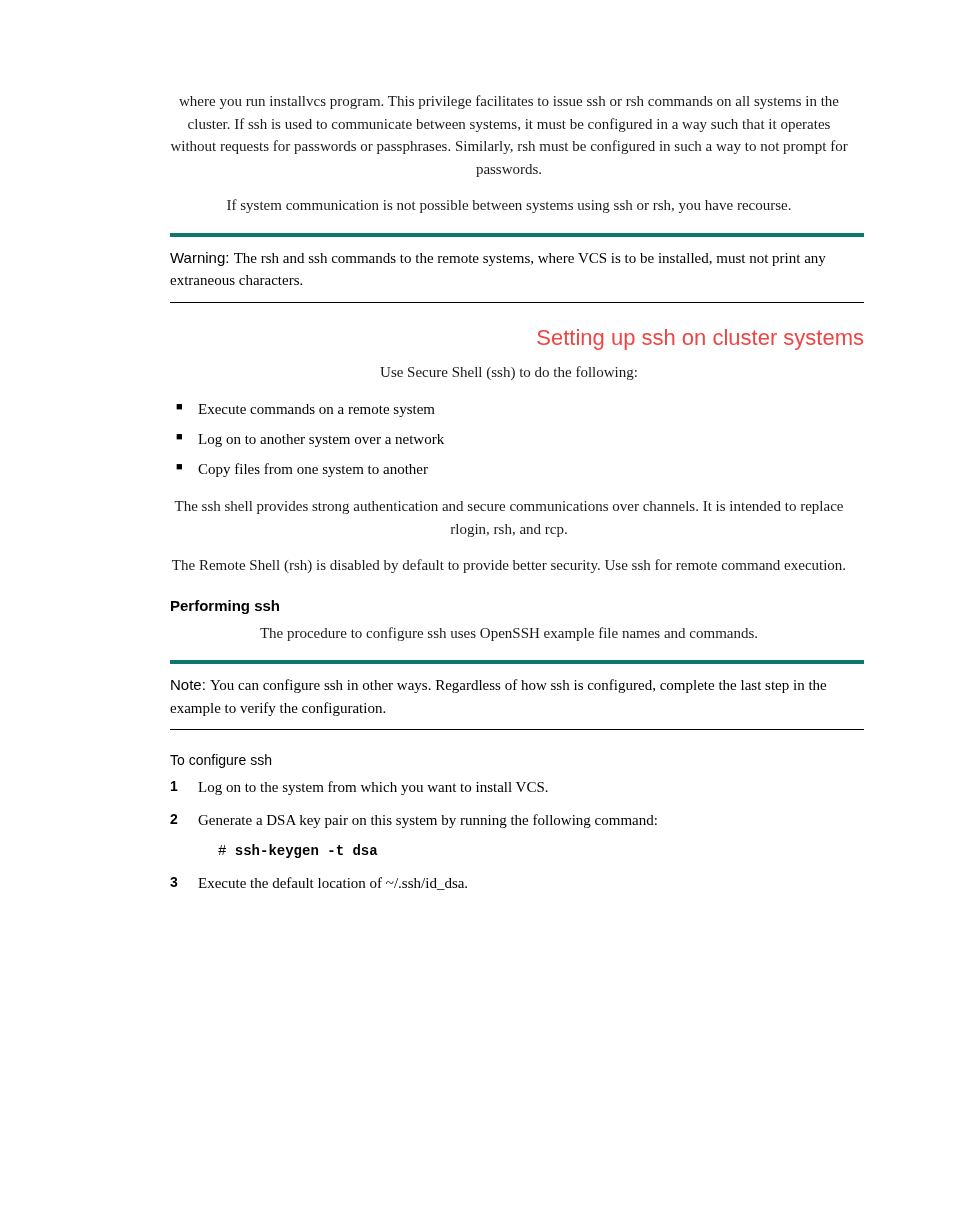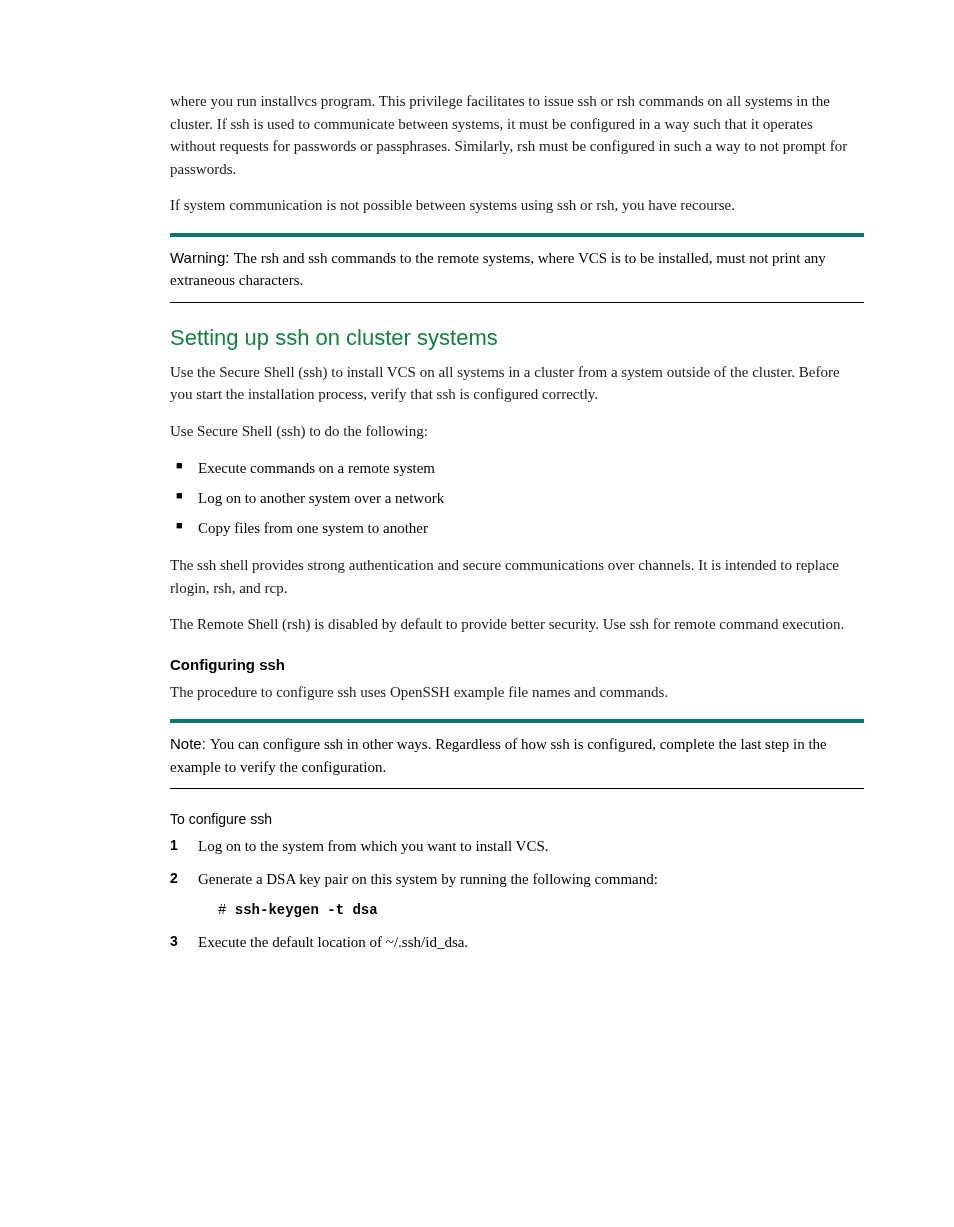--- a/index.html
+++ b/index.html
@@ -33,39 +33,41 @@
   }
   .header-line2 {
     font-weight: bold;
     color: #000;
   }
   .body-text {
     font-size: 15px;
     line-height: 1.5;
     margin: 0 16px 14px 0;
     color: #1a1a1a;
+    text-align: center;
   }
   .callout {
     border-top: 4px solid #0f766e;
     border-bottom: 1px solid #000;
     padding: 10px 0;
     margin: 16px 0 22px 0;
     font-size: 15px;
     line-height: 1.5;
   }
   .callout-label {
     font-family: Arial, Helvetica, sans-serif;
     font-weight: normal;
   }
   h2.section-heading {
     font-family: Arial, Helvetica, sans-serif;
     font-weight: normal;
     font-size: 22px;
     margin: 22px 0 10px 0;
-    color: #15803d;
+    color: #ef4444;
+    text-align: right;
   }
   ul.bullets {
     list-style: none;
     padding: 0;
     margin: 6px 0 14px 0;
   }
   ul.bullets li {
     font-size: 15px;
     line-height: 1.6;
     padding-left: 28px;
@@ -135,35 +137,34 @@
   <p class="body-text">where you run installvcs program. This privilege facilitates to issue ssh or rsh commands on all systems in the cluster. If ssh is used to communicate between systems, it must be configured in a way such that it operates without requests for passwords or passphrases. Similarly, rsh must be configured in such a way to not prompt for passwords.</p>
 
   <p class="body-text">If system communication is not possible between systems using ssh or rsh, you have recourse.</p>
 
   <div class="callout">
     <span class="callout-label">Warning: </span><span>The rsh and ssh commands to the remote systems, where VCS is to be installed, must not print any extraneous characters.</span>
   </div>
 
   <h2 class="section-heading">Setting up ssh on cluster systems</h2>
 
-  <p class="body-text">Use the Secure Shell (ssh) to install VCS on all systems in a cluster from a system outside of the cluster. Before you start the installation process, verify that ssh is configured correctly.</p>
 
   <p class="body-text">Use Secure Shell (ssh) to do the following:</p>
 
   <ul class="bullets">
     <li>Execute commands on a remote system</li>
     <li>Log on to another system over a network</li>
     <li>Copy files from one system to another</li>
   </ul>
 
   <p class="body-text">The ssh shell provides strong authentication and secure communications over channels. It is intended to replace rlogin, rsh, and rcp.</p>
 
   <p class="body-text">The Remote Shell (rsh) is disabled by default to provide better security. Use ssh for remote command execution.</p>
 
-  <h3 class="sub-heading">Configuring ssh</h3>
+  <h3 class="sub-heading">Performing ssh</h3>
 
   <p class="body-text">The procedure to configure ssh uses OpenSSH example file names and commands.</p>
 
   <div class="callout">
     <span class="callout-label">Note: </span><span>You can configure ssh in other ways. Regardless of how ssh is configured, complete the last step in the example to verify the configuration.</span>
   </div>
 
   <div class="procedure-title">To configure ssh</div>
 
   <ol class="steps">

